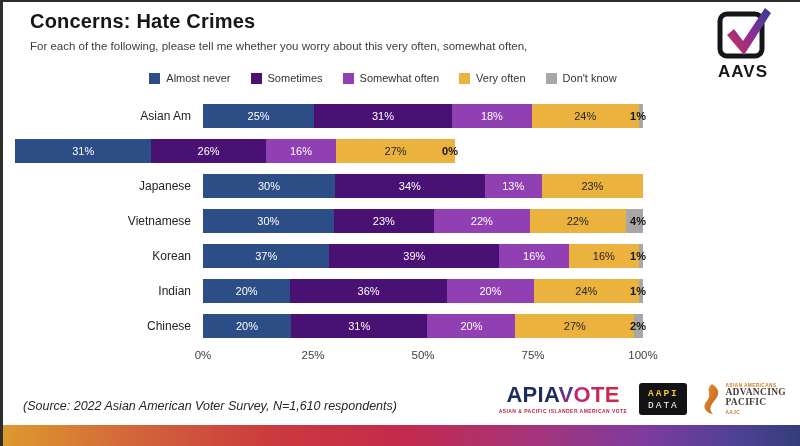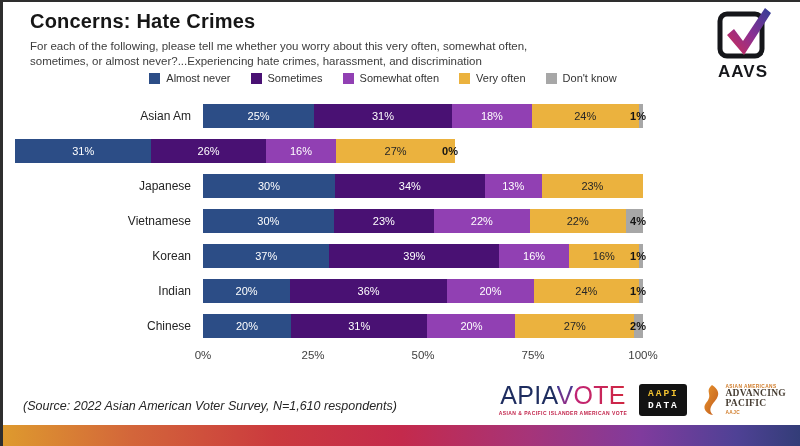--- a/index.html
+++ b/index.html
@@ -31,50 +31,49 @@
   .seg-label{font-size:11px;font-weight:500;white-space:nowrap;}
   .dk-label{position:absolute;right:-3px;top:0;height:24px;line-height:24px;
     font-size:11px;font-weight:600;color:#141414;}
   .axis{position:relative;width:440px;margin-left:188px;height:16px;margin-top:6px;}
   .axis-tick{position:absolute;top:0;transform:translateX(-50%);font-size:11.5px;color:#3e3e3e;}
   
   .source{position:absolute;left:20px;top:397px;font-size:12.5px;font-style:italic;color:#262626;}
   .partners{position:absolute;right:14px;top:381px;display:flex;align-items:center;gap:12px;}
   
   .apiavote{display:flex;flex-direction:column;align-items:center;}
-  .apiavote-main{font-size:25px;font-weight:400;line-height:1;letter-spacing:.3px;}
+  .apiavote-main{font-size:22px;font-weight:700;line-height:1;letter-spacing:.3px;}
   .apia{color:#1e2d5f;}
   .vote-v{background:linear-gradient(180deg,#2f3d95,#a42a85);-webkit-background-clip:text;background-clip:text;color:transparent;}
   .vote-ote{background:linear-gradient(90deg,#c02477,#d0273f);-webkit-background-clip:text;background-clip:text;color:transparent;}
   .apiavote-tag{font-size:5px;font-weight:700;color:#c2244b;letter-spacing:.45px;margin-top:2px;}
   
   .aapidata{width:48px;height:32px;background:#131313;border-radius:3px;display:flex;flex-direction:column;
     align-items:center;justify-content:center;gap:1px;}
   .aapi-line1{font-family:"Liberation Mono",monospace;font-size:9.5px;font-weight:700;color:#f2c230;letter-spacing:2px;}
-  .aapi-line2{font-family:"Liberation Mono",monospace;font-size:9.5px;font-weight:700;color:#ffffff;letter-spacing:2px;}
+  .aapi-line2{font-family:"Liberation Mono",monospace;font-size:9.5px;font-weight:400;color:#ffffff;letter-spacing:2px;}
   
   .aaj{display:flex;align-items:center;gap:4px;}
   .aaj-text{display:flex;flex-direction:column;line-height:1.05;}
   .aaj-top,.aaj-bottom{font-size:4.8px;font-weight:700;color:#d07b28;letter-spacing:.4px;}
   .aaj-main{font-family:"Liberation Serif",serif;font-size:9.5px;font-weight:700;color:#463d32;letter-spacing:.3px;}
   .aaj-bottom{margin-top:2px;}
   
   .strip{position:absolute;left:0;bottom:0;width:100%;height:21px;
     background:linear-gradient(90deg,#de9a2e 0%,#d3663a 16%,#cb3a3e 34%,#c42a4c 50%,#a63479 66%,#803b9d 80%,#4f4195 92%,#333d78 100%);}
 </style>
 </head>
 <body>
 
 <div class="slide">
 
   <div class="title-block">
     <h1 class="page-title">Concerns: Hate Crimes</h1>
     <p class="subtitle">
       <span>For each of the following, please tell me whether you worry about this very often, somewhat often,</span><br>
-      <span>sometimes, or almost never?...Experiencing hate crimes, harassment, and discrimination</span>
     </p>
   </div>
 
   <div class="aavs">
     <svg width="66" height="54" viewBox="0 0 66 54">
       <defs>
         <linearGradient id="chk" x1="0" y1="1" x2="1" y2="0">
           <stop offset="0" stop-color="#d22d52"></stop>
           <stop offset="0.5" stop-color="#8a2f93"></stop>
           <stop offset="1" stop-color="#2f3f97"></stop>

